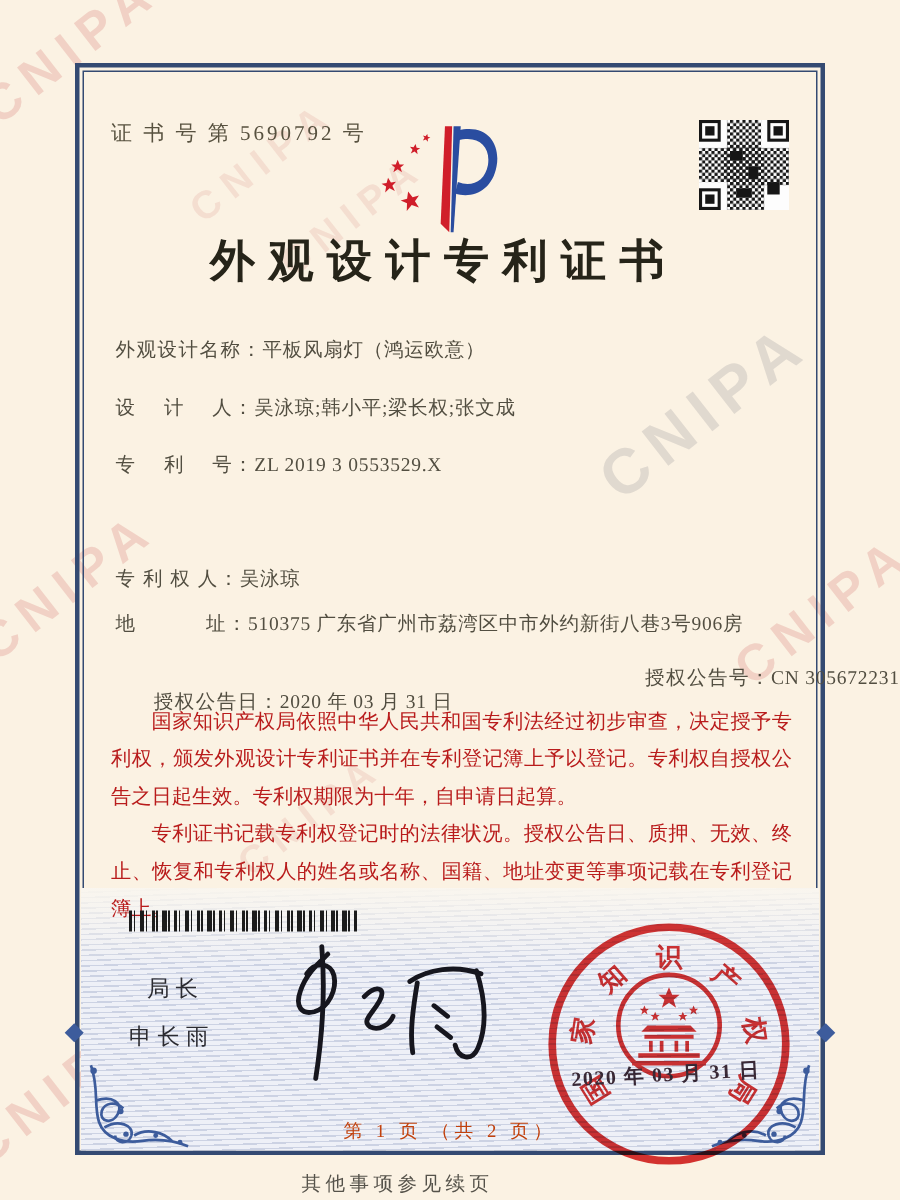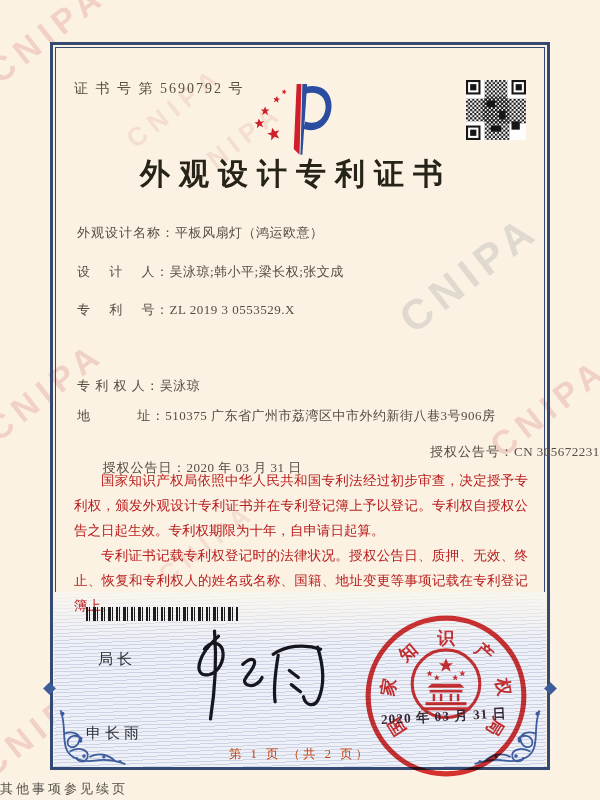--- a/index.html
+++ b/index.html
@@ -39,29 +39,29 @@
   .r0{top:224px}.r1{top:263px}.r2{top:301px}.r3{top:339px}.r4{top:377px}.r5{top:407px}.r6{top:443px}
   .grant-number-group { position:absolute; left:347px; top:0; white-space:pre; }
   .paras { left:74px; top:468px; width:454px; font-size:13.5px; line-height:25px;
     text-align:justify; color:#b91c1c; }
   .paras p { margin:0; text-indent:2em; }
   .barcode { left:86px; top:607px; width:152px; height:14px;
     background:repeating-linear-gradient(90deg,#1c1c1c 0 2px,transparent 2px 3px,#1c1c1c 3px 4px,transparent 4px 7px,#1c1c1c 7px 10px,transparent 10px 11px,#1c1c1c 11px 12px,transparent 12px 15px); }
   .sig-label { font-family:"Liberation Sans","DejaVu Sans",sans-serif; font-size:15px;
     letter-spacing:4px; color:#2b2b31; }
   .lbl-title { left:98px; top:650px; }
-  .lbl-name  { left:86px; top:682px;margin-top:42px; }
+  .lbl-name  { left:86px; top:682px; }
   .signature { left:180px; top:626px; width:160px; height:96px; }
   .seal { left:362px; top:612px; width:168px; height:168px; z-index:5; mix-blend-mode:multiply; }
   .seal text { font-family:"Liberation Serif","DejaVu Serif",serif; }
   .ring-char { font-size:17px; font-weight:700; fill:#d42323; }
   .seal-date { font-size:13px; font-weight:600; fill:#3f2c38; letter-spacing:1px; }
   .page-indicator { left:53px; top:746px; width:494px; text-align:center;
     font-size:12.5px; letter-spacing:3px; color:#c2410c; z-index:4; }
-  .continuation { left:0; top:780px; width:530px; 
+  .continuation { left:0; top:780px; width:530px; text-align:center;
     font-size:13px; letter-spacing:3px; color:#55524a; }
   .flourish { left:56px; top:694px; width:74px; height:72px; z-index:4; }
   .flourish.right { left:470px; transform:scaleX(-1); }
   .side-diamond { width:9px; height:9px; background:#3d5c9c; transform:rotate(45deg); z-index:4; }
   .sd-left { left:45px; top:684px; } .sd-right { left:546px; top:684px; }
 </style>
 </head>
 <body>
 
 <div id="page">

